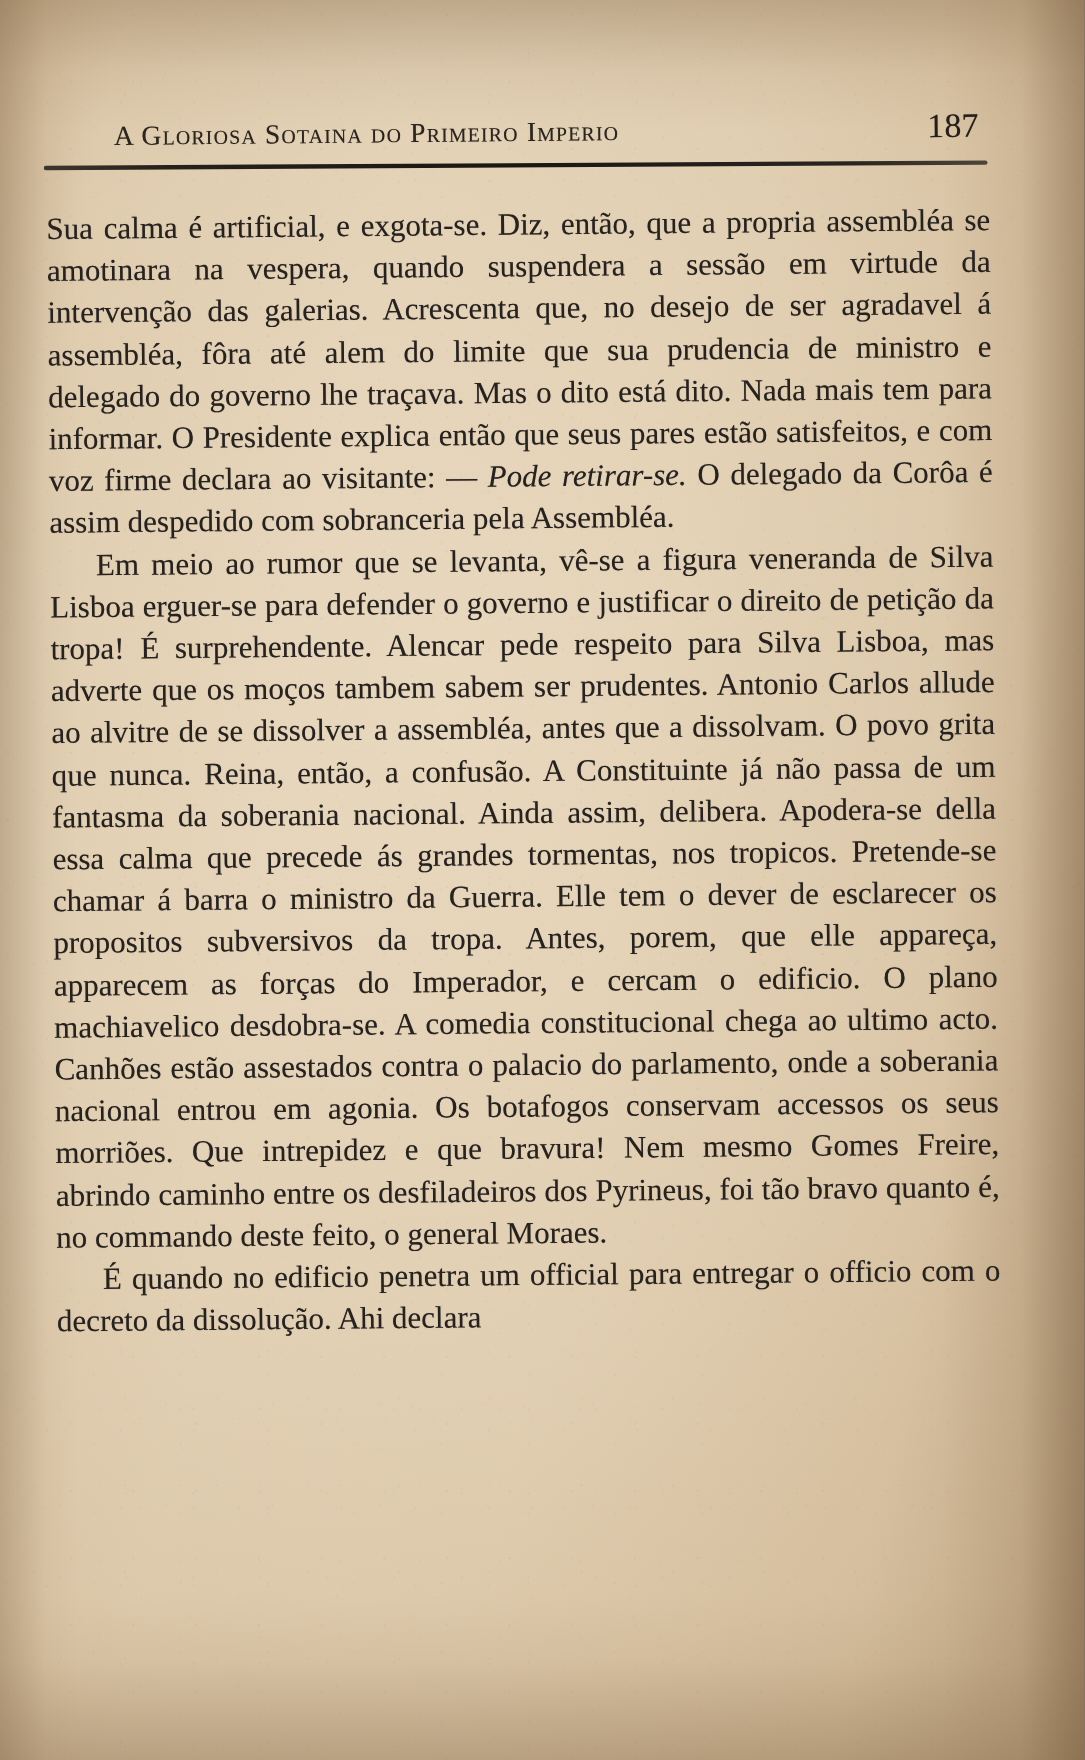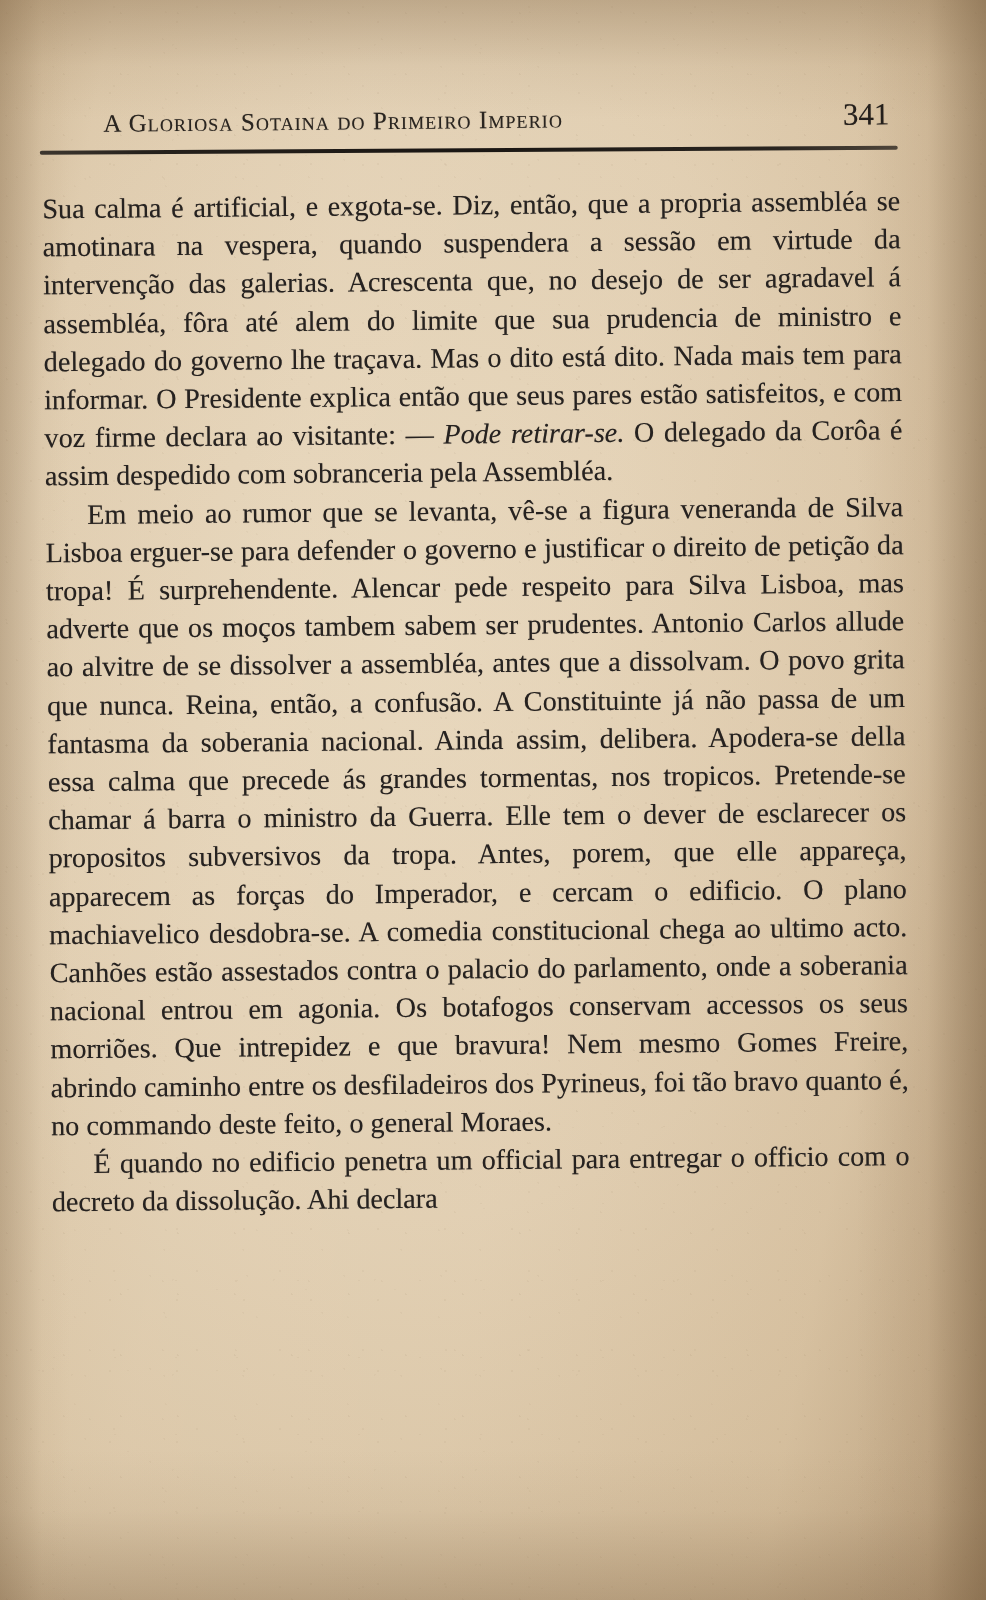--- a/index.html
+++ b/index.html
@@ -164,21 +164,21 @@
   <div class="paper-grain"></div>
   <div class="paper-edge-top"></div>
   <div class="paper-edge-bottom"></div>
   <div class="paper-edge-left"></div>
   <div class="paper-edge-right"></div>
 
   <div class="content">
 
     <div class="runhead">
       <div class="runhead-title">A Gloriosa Sotaina do Primeiro Imperio</div>
-      <div class="runhead-folio">341</div>
+      <div class="runhead-folio">187</div>
     </div>
 
     <div class="rule"></div>
 
     <div class="body">
 
       <p class="first"><span>Sua calma é artificial, e exgota-se. Diz, então, que a propria assembléa se amotinara na vespera, quando suspendera a sessão em virtude da intervenção das galerias. Acrescenta que, no desejo de ser agradavel á assembléa, fôra até alem do limite que sua prudencia de ministro e delegado do governo lhe traçava. Mas o dito está dito. Nada mais tem para informar. O Presidente explica então que seus pares estão satisfeitos, e com voz firme declara ao visitante: </span><span>— </span><i>Pode retirar-se.</i><span> O delegado da Corôa é assim despedido com sobranceria pela Assembléa.</span></p>
 
       <p>Em meio ao rumor que se levanta, vê-se a figura veneranda de Silva Lisboa erguer-se para defender o governo e justificar o direito de petição da tropa! É surprehendente. Alencar pede respeito para Silva Lisboa, mas adverte que os moços tambem sabem ser prudentes. Antonio Carlos allude ao alvitre de se dissolver a assembléa, antes que a dissolvam. O povo grita que nunca. Reina, então, a confusão. A Constituinte já não passa de um fantasma da soberania nacional. Ainda assim, delibera. Apodera-se della essa calma que precede ás grandes tormentas, nos tropicos. Pretende-se chamar á barra o ministro da Guerra. Elle tem o dever de esclarecer os propositos subversivos da tropa. Antes, porem, que elle appareça, apparecem as forças do Imperador, e cercam o edificio. O plano machiavelico desdobra-se. A comedia constitucional chega ao ultimo acto. Canhões estão assestados contra o palacio do parlamento, onde a soberania nacional entrou em agonia. Os botafogos conservam accessos os seus morriões. Que intrepidez e que bravura! Nem mesmo Gomes Freire, abrindo caminho entre os desfiladeiros dos Pyrineus, foi tão bravo quanto é, no commando deste feito, o general Moraes.</p>
 

